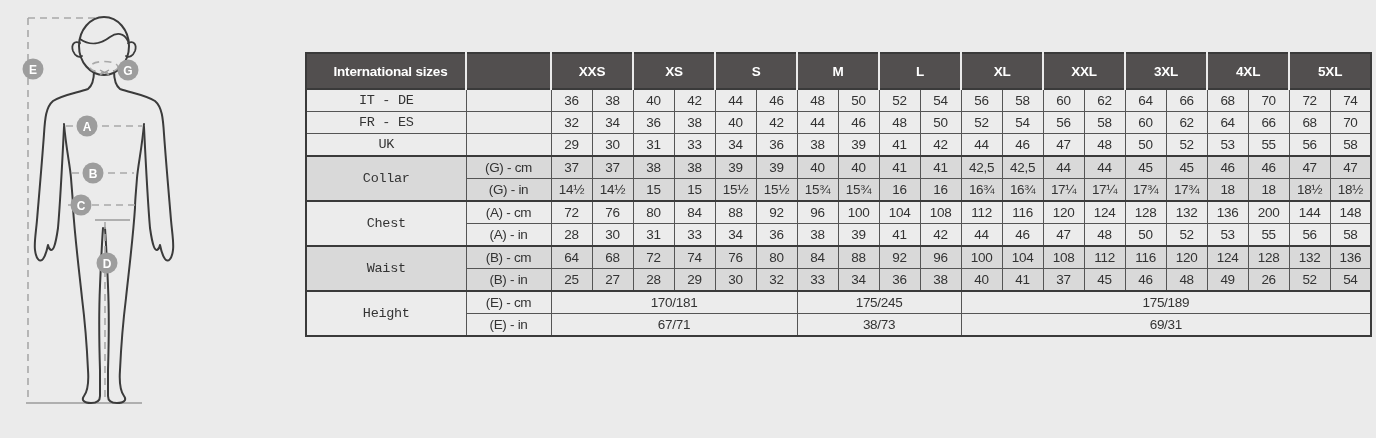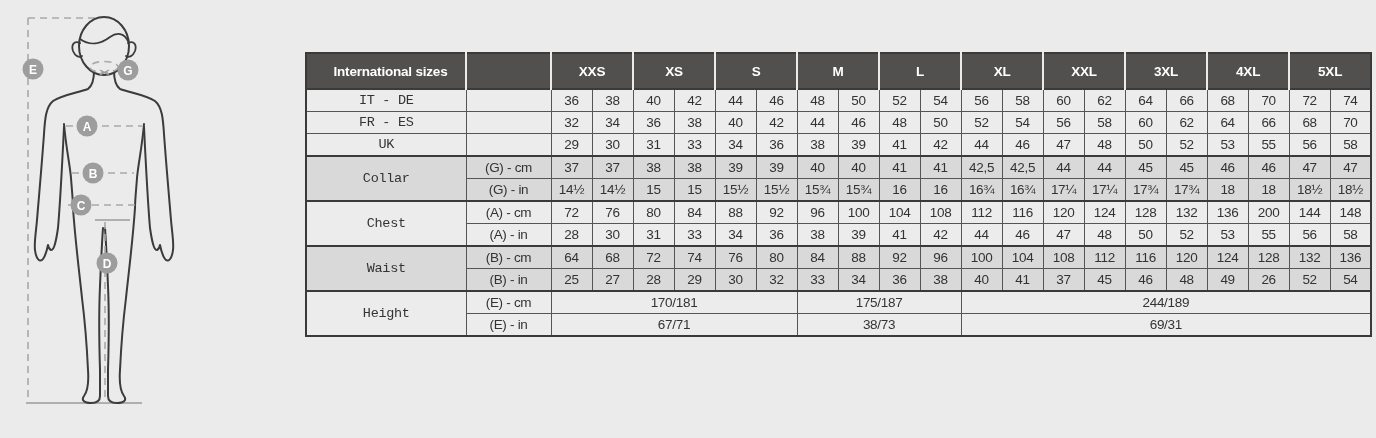--- a/index.html
+++ b/index.html
@@ -352,22 +352,22 @@
           <td>48</td>
           <td>49</td>
           <td>26</td>
           <td>52</td>
           <td>54</td>
         </tr>
         <tr class="light group-start">
           <td class="label" rowspan="2">Height</td>
           <td class="measure">(E) - cm</td>
           <td colspan="6">170/181</td>
-          <td colspan="4">175/187</td>
-          <td colspan="10">244/189</td>
+          <td colspan="4">175/245</td>
+          <td colspan="10">175/189</td>
         </tr>
         <tr class="light">
           <td class="measure">(E) - in</td>
           <td colspan="6">67/71</td>
           <td colspan="4">38/73</td>
           <td colspan="10">69/31</td>
         </tr>
       </tbody>
     </table>
 </div>

